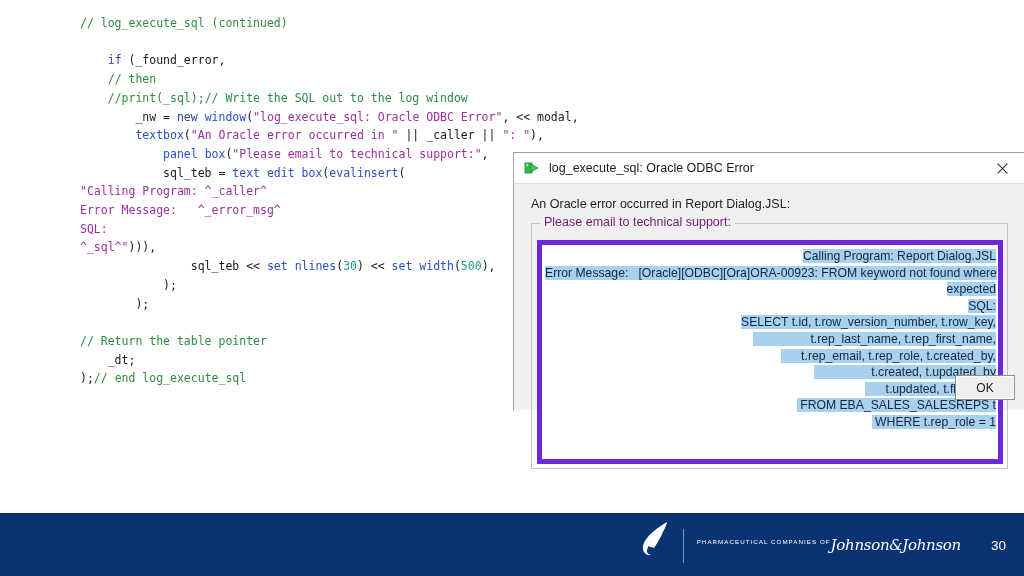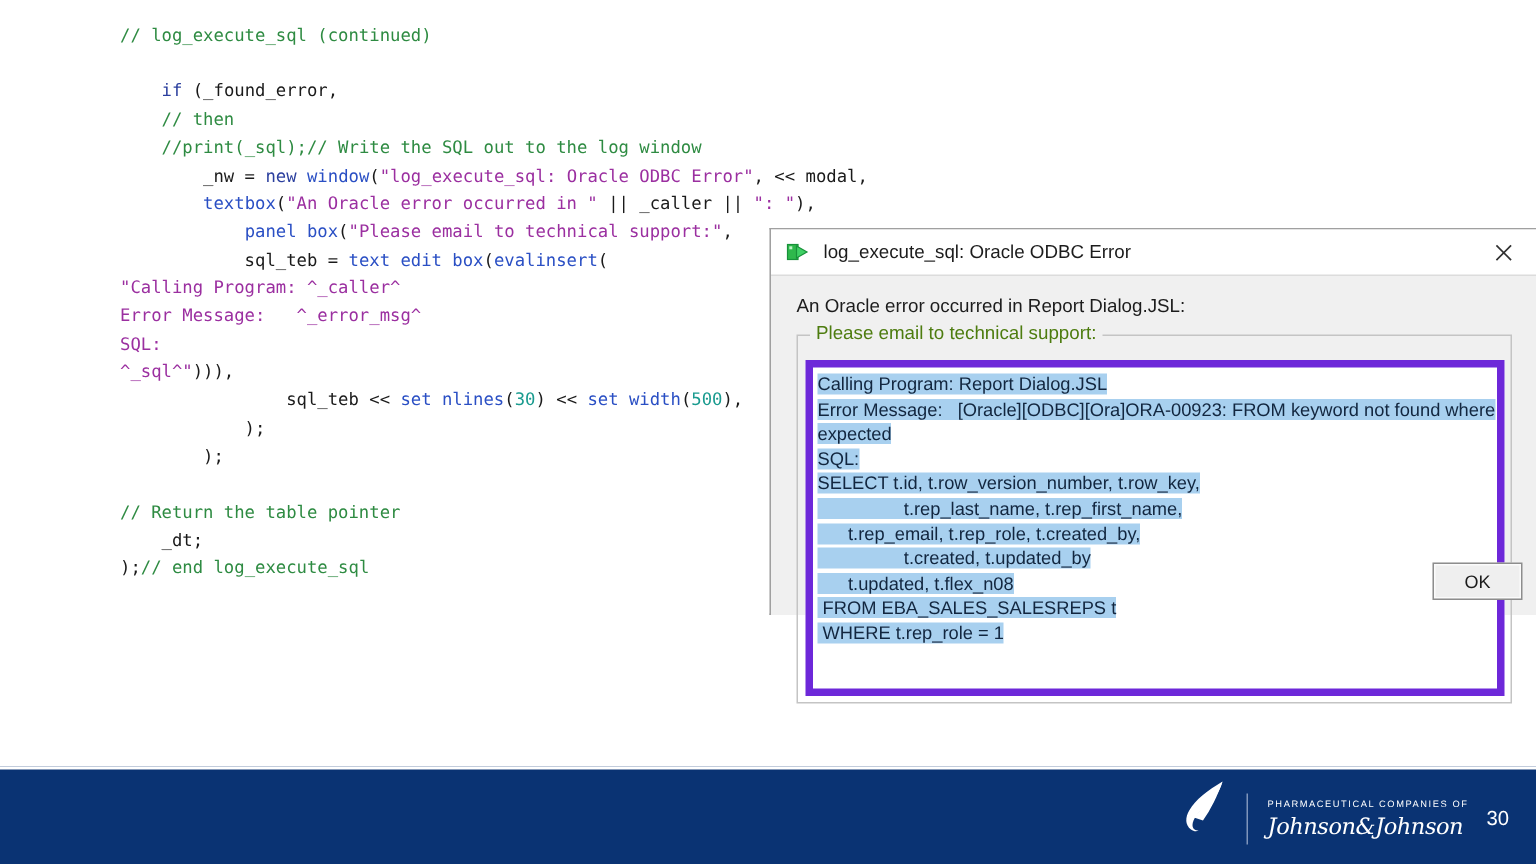--- a/index.html
+++ b/index.html
@@ -64,20 +64,21 @@
     color:#222;font-size:14px;
     cursor:pointer;
   }
   #close-btn svg{display:block;}
 
   #dlg-body{
     padding:0;
     height:calc(100% - 30px);
     background:#f0f0f0;
     position:relative;
+    text-align:right;
   }
   #err-line{
     position:absolute;
     left:17px; top:13px;
     font-size:12.5px;
     color:#1c1c1c;
   }
   
   #group-box{
     position:absolute;
@@ -85,21 +86,21 @@
     width:477px; height:246px;
     border:1px solid #c4c4c4;
     box-sizing:border-box;
   }
   #group-legend{
     position:absolute;
     left:8px; top:-9px;
     background:#f0f0f0;
     padding:0 4px;
     font-size:12.5px;
-    color:#4d7c0f;
+    color:#701a75;
   }
   #text-edit-box{
     position:absolute;
     left:5px; top:16px;
     width:466px; height:224px;
     background:#ffffff;
     border:5px solid #6d28d9;
     box-sizing:border-box;
     overflow:hidden;
   }
@@ -155,22 +156,22 @@
   }
   #jnj-swoosh{
     margin-left:10px;margin-right:14px;
     position:relative;top:-2px;
   }
   #divider-line{
     width:1px;height:34px;background:#7f95bb;
     margin-right:13px;
   }
   #jnj-block{
-    display:flex;flex-direction:column;justify-content:center;
-    margin-right:12px;
+    display:flex;flex-direction:row;justify-content:center;
+    margin-right:30px;
   }
   #jnj-top{
     color:#ffffff;
     font-size:6.2px;
     letter-spacing:1.05px;
     font-family:"Liberation Sans", sans-serif;
     margin-bottom:4px;
   }
   #jnj-script{
     color:#ffffff;

